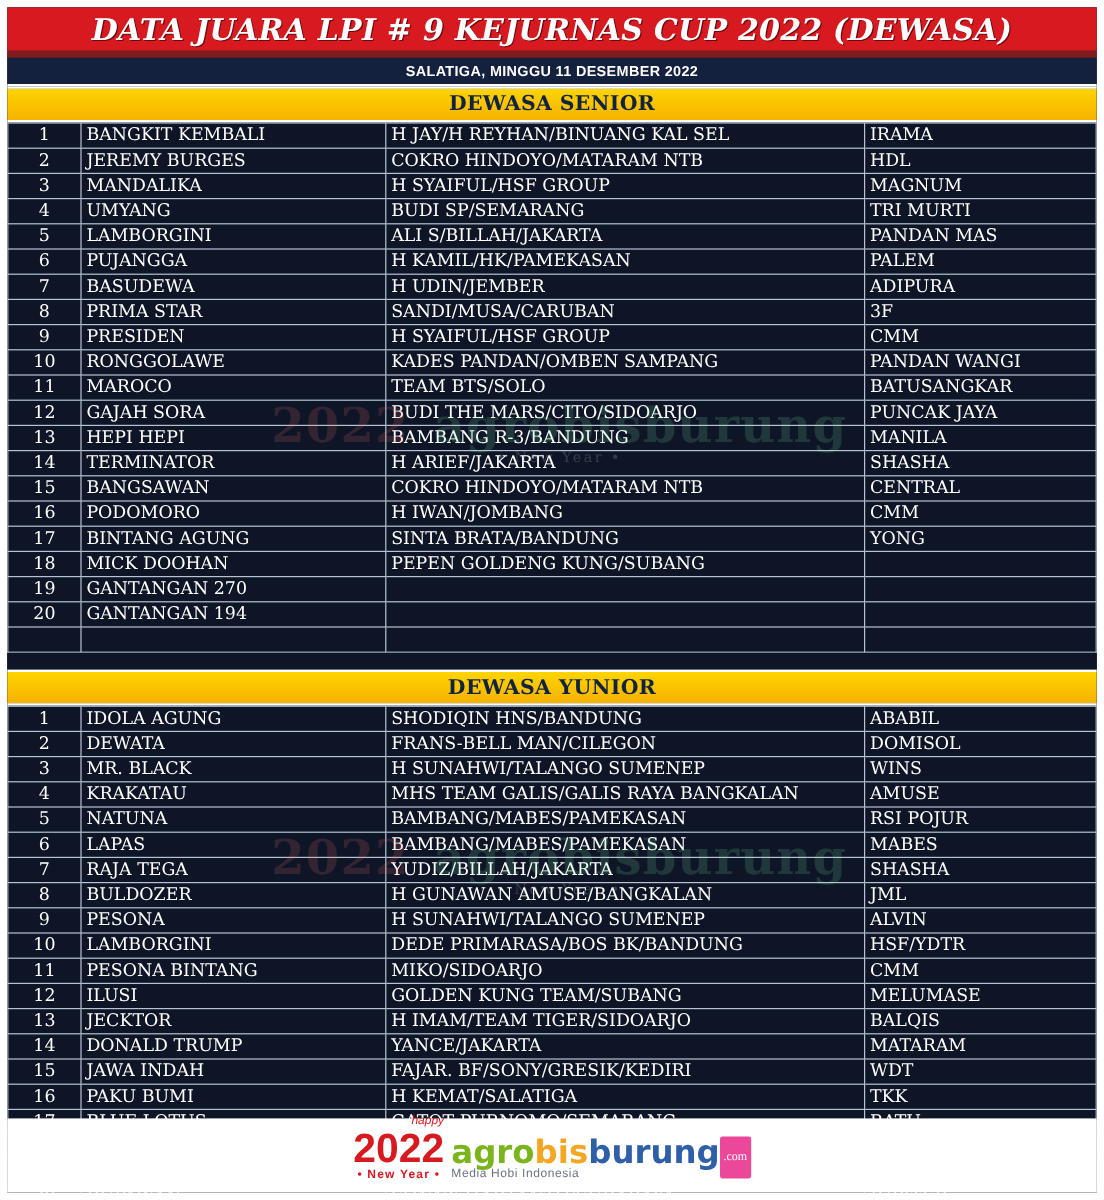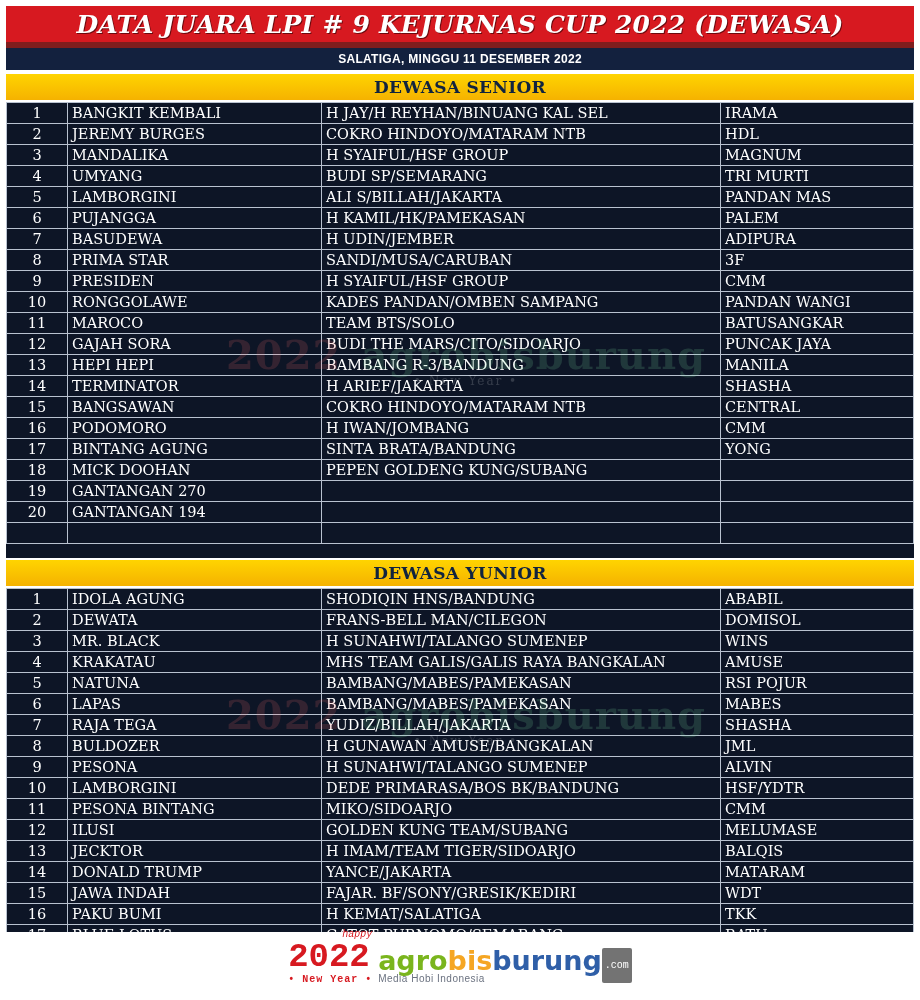--- a/index.html
+++ b/index.html
@@ -140,21 +140,21 @@
     display: flex;
     align-items: center;
     justify-content: center;
   }
   .logo {
     display: flex;
     align-items: flex-end;
     gap: 6px;
   }
   .logo-year {
-    font-family: Liberation Mono, monospace;
+    font-family: Liberation Sans, sans-serif;
     font-weight: bold;
     font-size: 34px;
     color: #d71920;
     line-height: 0.9;
     position: relative;
   }
   .logo-happy {
     position: absolute;
     top: -12px;
     right: 0;
@@ -178,25 +178,24 @@
     font-family: "DejaVu Sans", sans-serif;
     font-weight: bold;
     font-size: 27px;
   }
   .brand-agro { color: #7ab51d; }
   .brand-bis { color: #f5a623; }
   .brand-burung { color: #2f5fa8; }
   .brand-com {
     font-size: 10px;
     color: #ffffff;
-    background: #737373;
+    background: #ec4899;
     padding: 12px 3px;
     vertical-align: middle;
     border-radius: 2px;
-    font-family: Liberation Mono, monospace;
   }
   .brand-tag {
     font-family: "Liberation Sans", sans-serif;
     font-size: 10px;
     color: #6b7280;
     letter-spacing: 0.5px;
     margin-top: 0;
   }
 </style>
 </head>

